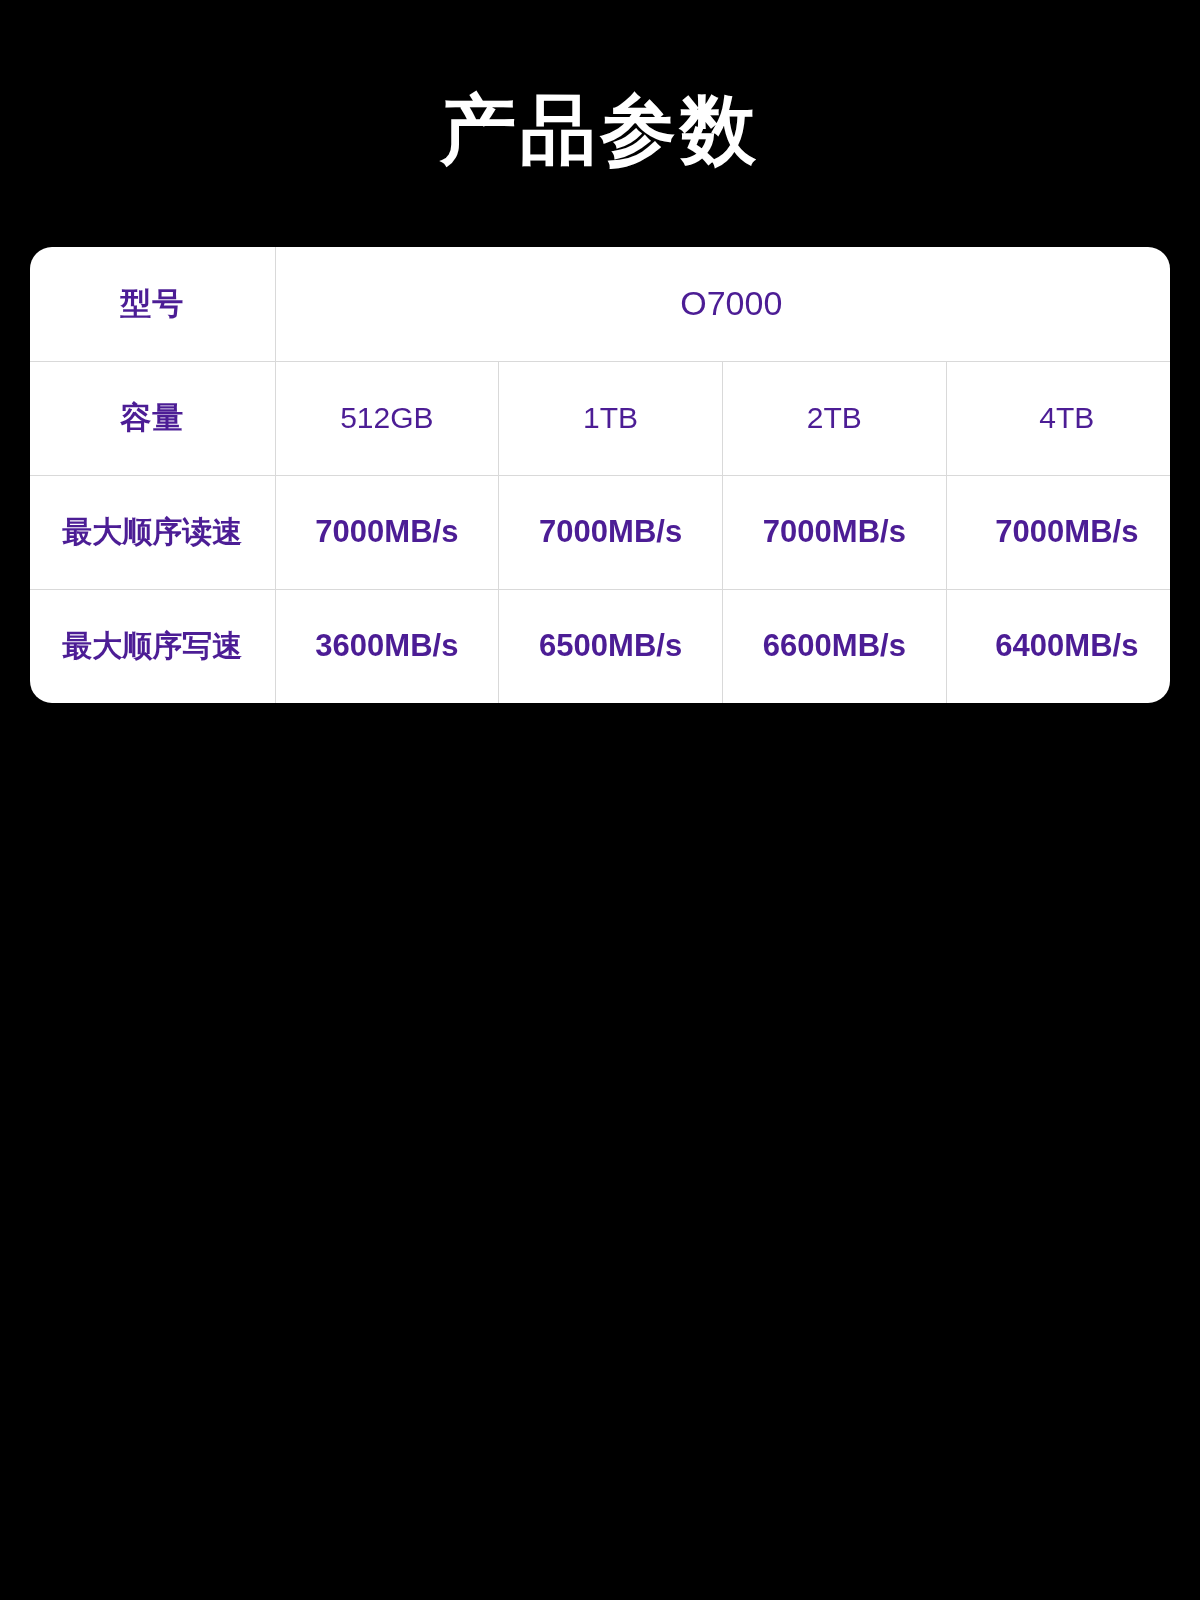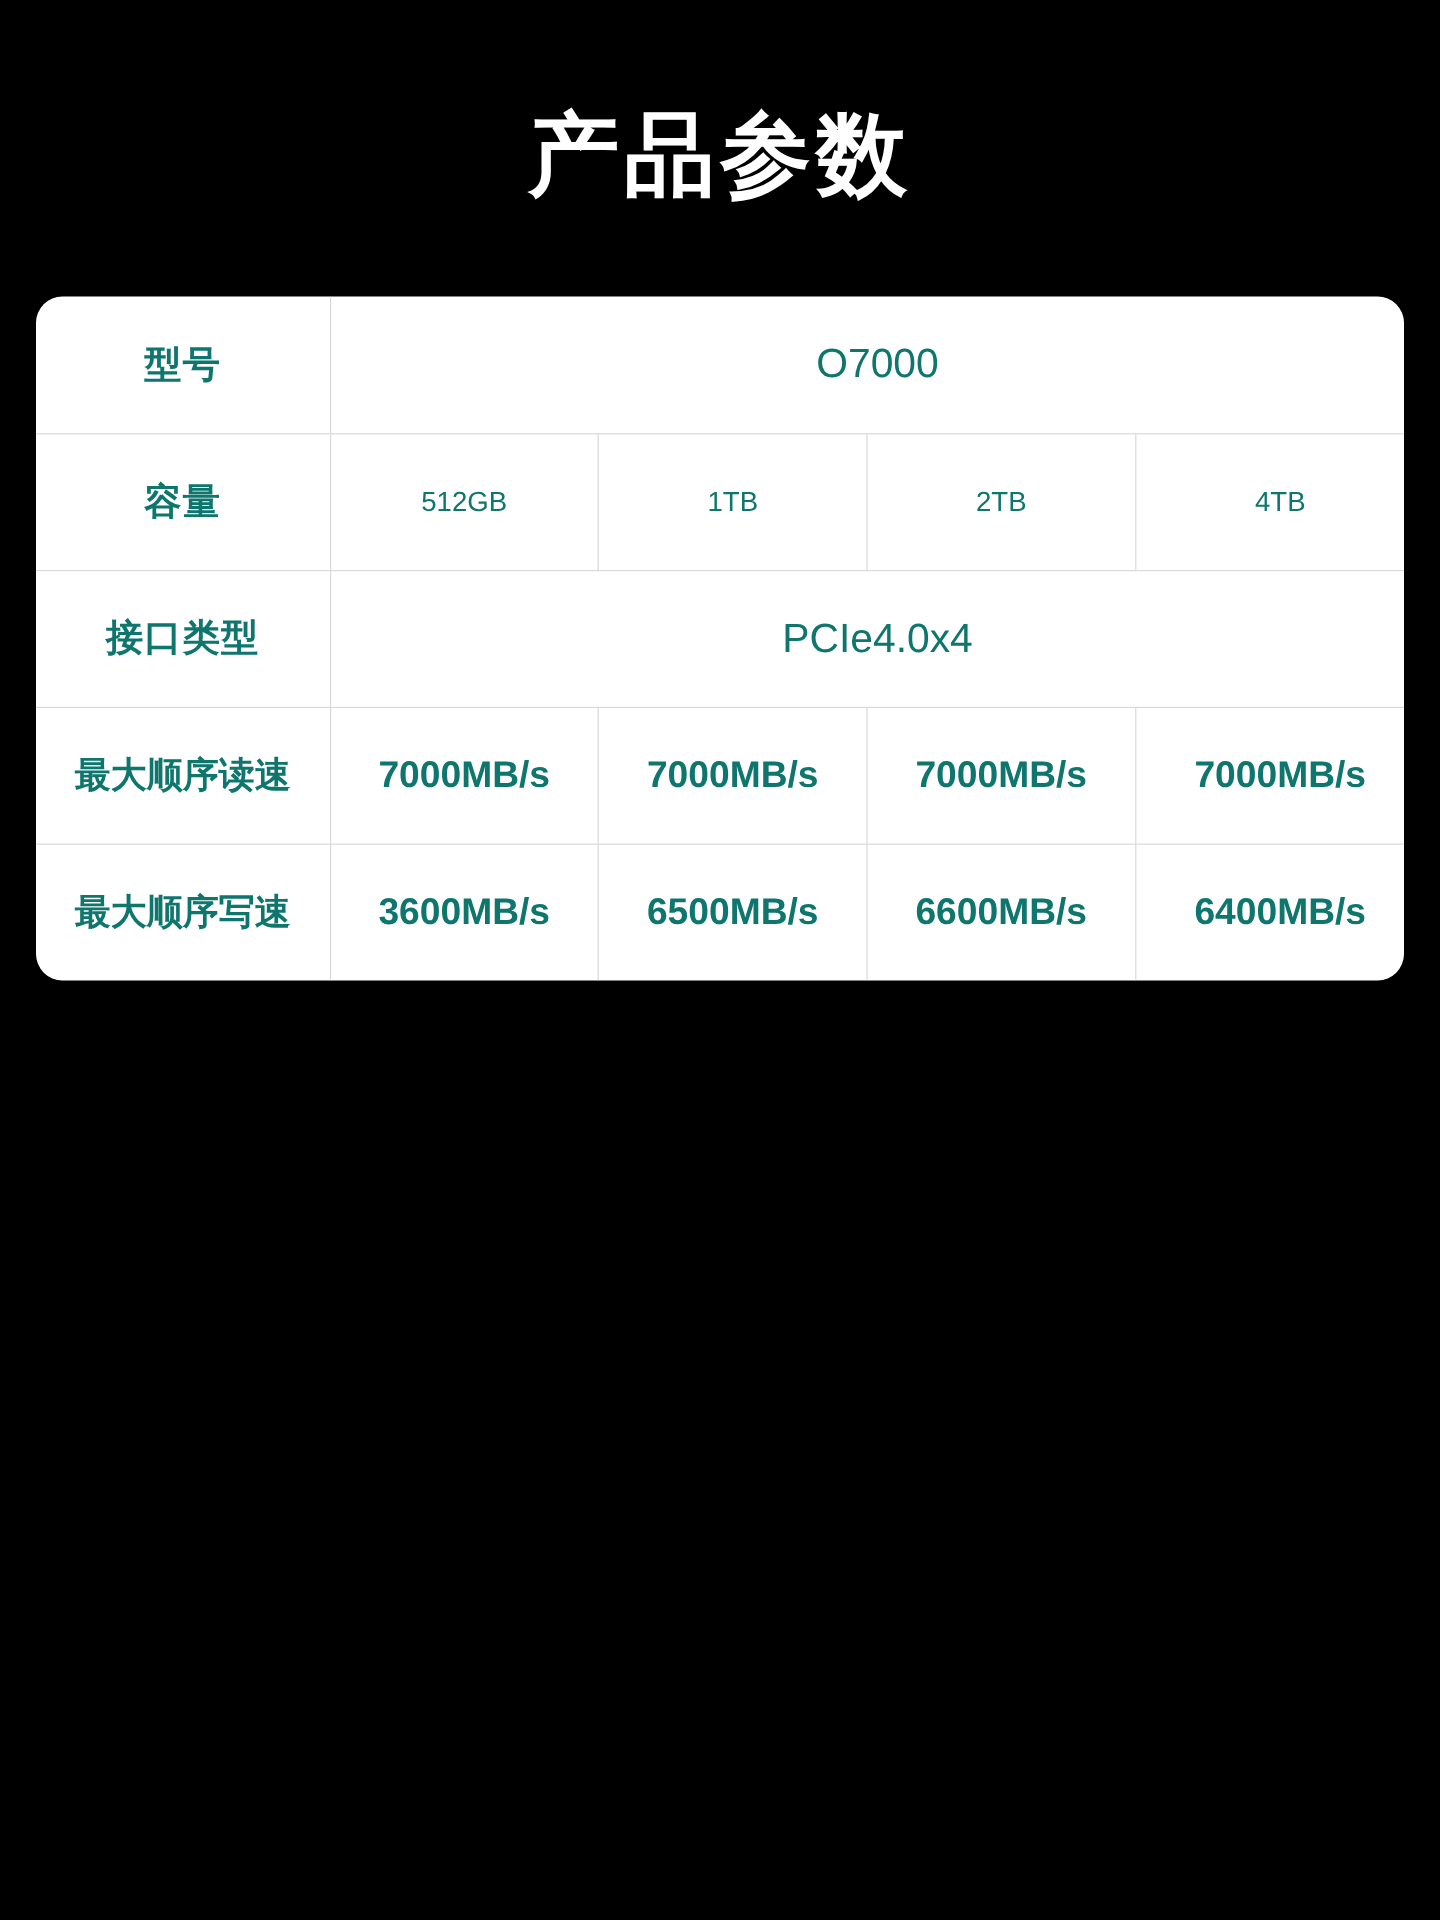--- a/index.html
+++ b/index.html
@@ -44,21 +44,21 @@
     overflow: hidden;
   }
 
   table.spec-table {
     width: 100%;
     border-collapse: collapse;
     table-layout: fixed;
   }
 
   table.spec-table td {
-    color: #0f766e;
+    color: #4c1d95;
     text-align: center;
     vertical-align: middle;
     border-right: 1px solid #d9d9d9;
     border-bottom: 1px solid #d9d9d9;
     padding: 0 4px;
     box-sizing: border-box;
   }
 
   table.spec-table tr:last-child td {
     border-bottom: none;
@@ -76,21 +76,21 @@
     height: 114px;
     letter-spacing: 1px;
   }
 
   .row-label.tight {
     font-size: 30px;
     letter-spacing: 0px;
   }
 
   .value-cell {
-    font-size: 23px;
+    font-size: 30px;
     font-weight: 400;
     height: 114px;
   }
 
   .value-cell.small {
     font-size: 31px;
     font-weight: bold;
   }
 
   .merged-cell {
@@ -112,24 +112,20 @@
           <td class="value-cell merged-cell" colspan="4">O7000</td>
         </tr>
         <tr>
           <td class="row-label">容量</td>
           <td class="value-cell">512GB</td>
           <td class="value-cell">1TB</td>
           <td class="value-cell">2TB</td>
           <td class="value-cell">4TB</td>
         </tr>
         <tr>
-          <td class="row-label">接口类型</td>
-          <td class="value-cell merged-cell" colspan="4">PCIe4.0x4</td>
-        </tr>
-        <tr>
           <td class="row-label tight">最大顺序读速</td>
           <td class="value-cell small">7000MB/s</td>
           <td class="value-cell small">7000MB/s</td>
           <td class="value-cell small">7000MB/s</td>
           <td class="value-cell small">7000MB/s</td>
         </tr>
         <tr>
           <td class="row-label tight">最大顺序写速</td>
           <td class="value-cell small">3600MB/s</td>
           <td class="value-cell small">6500MB/s</td>

